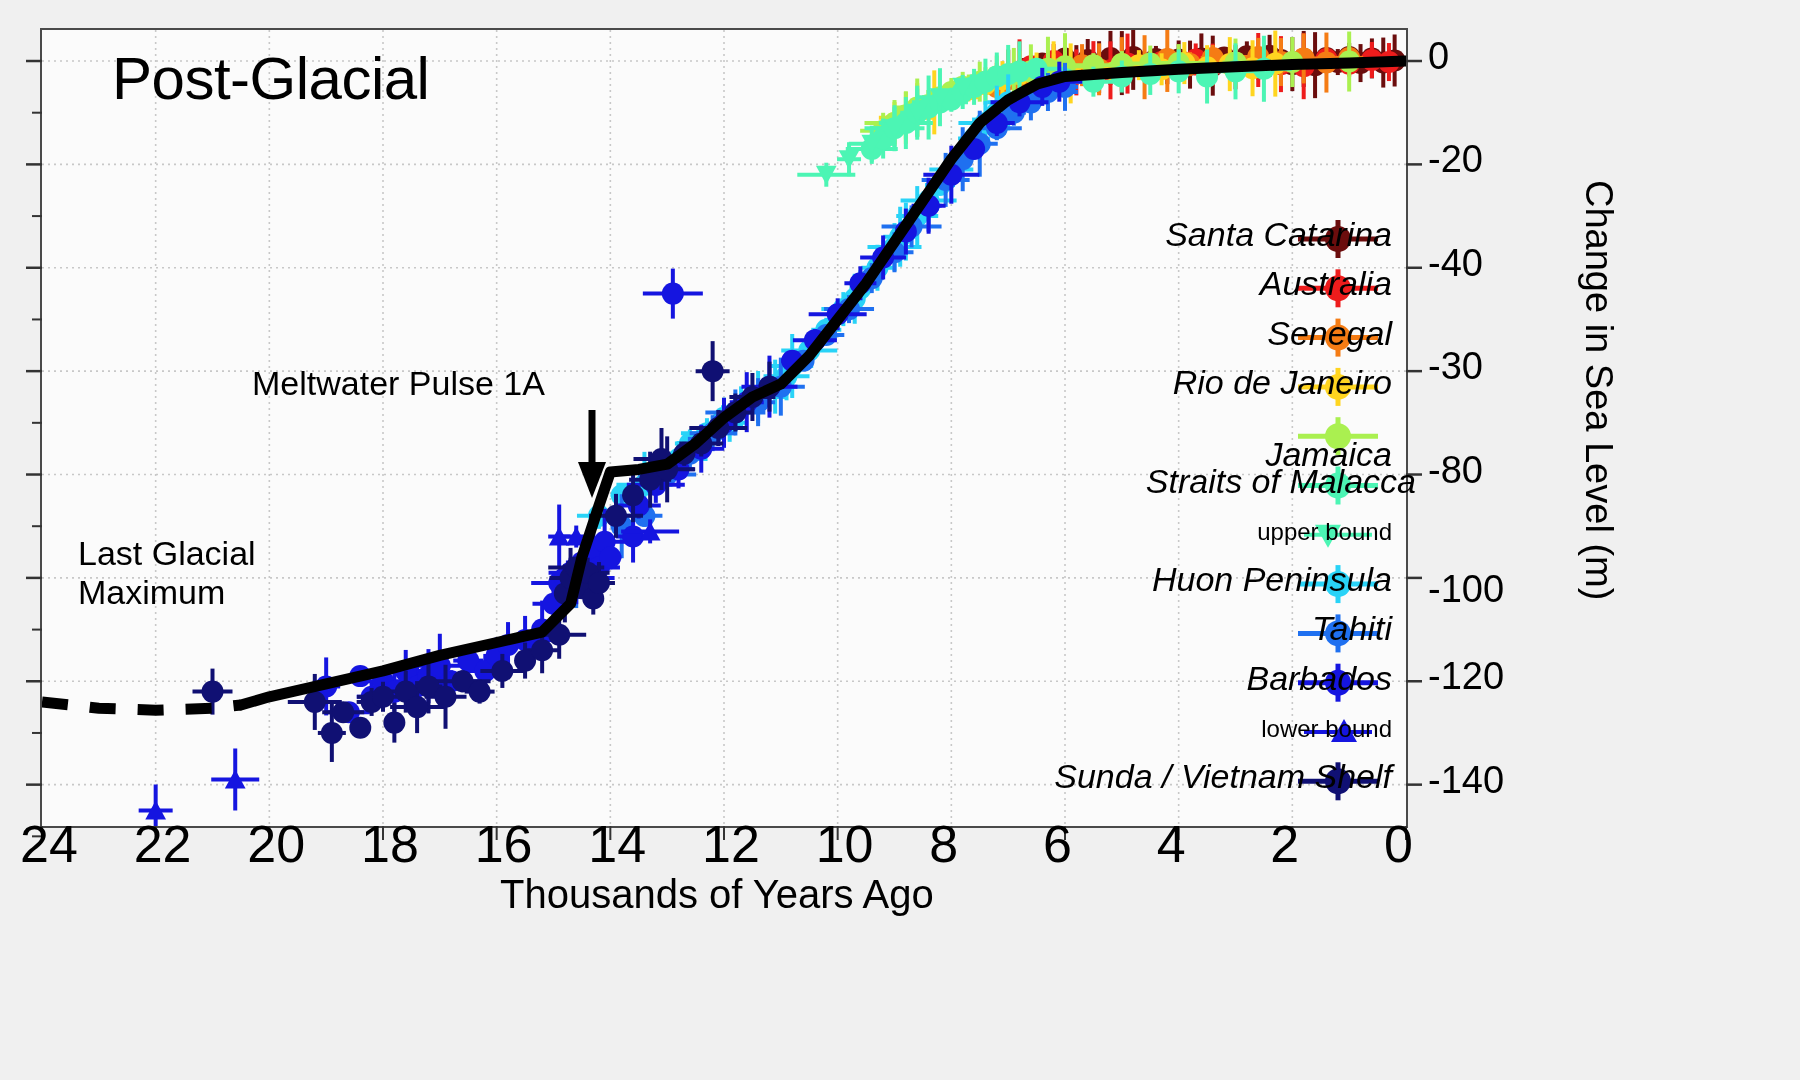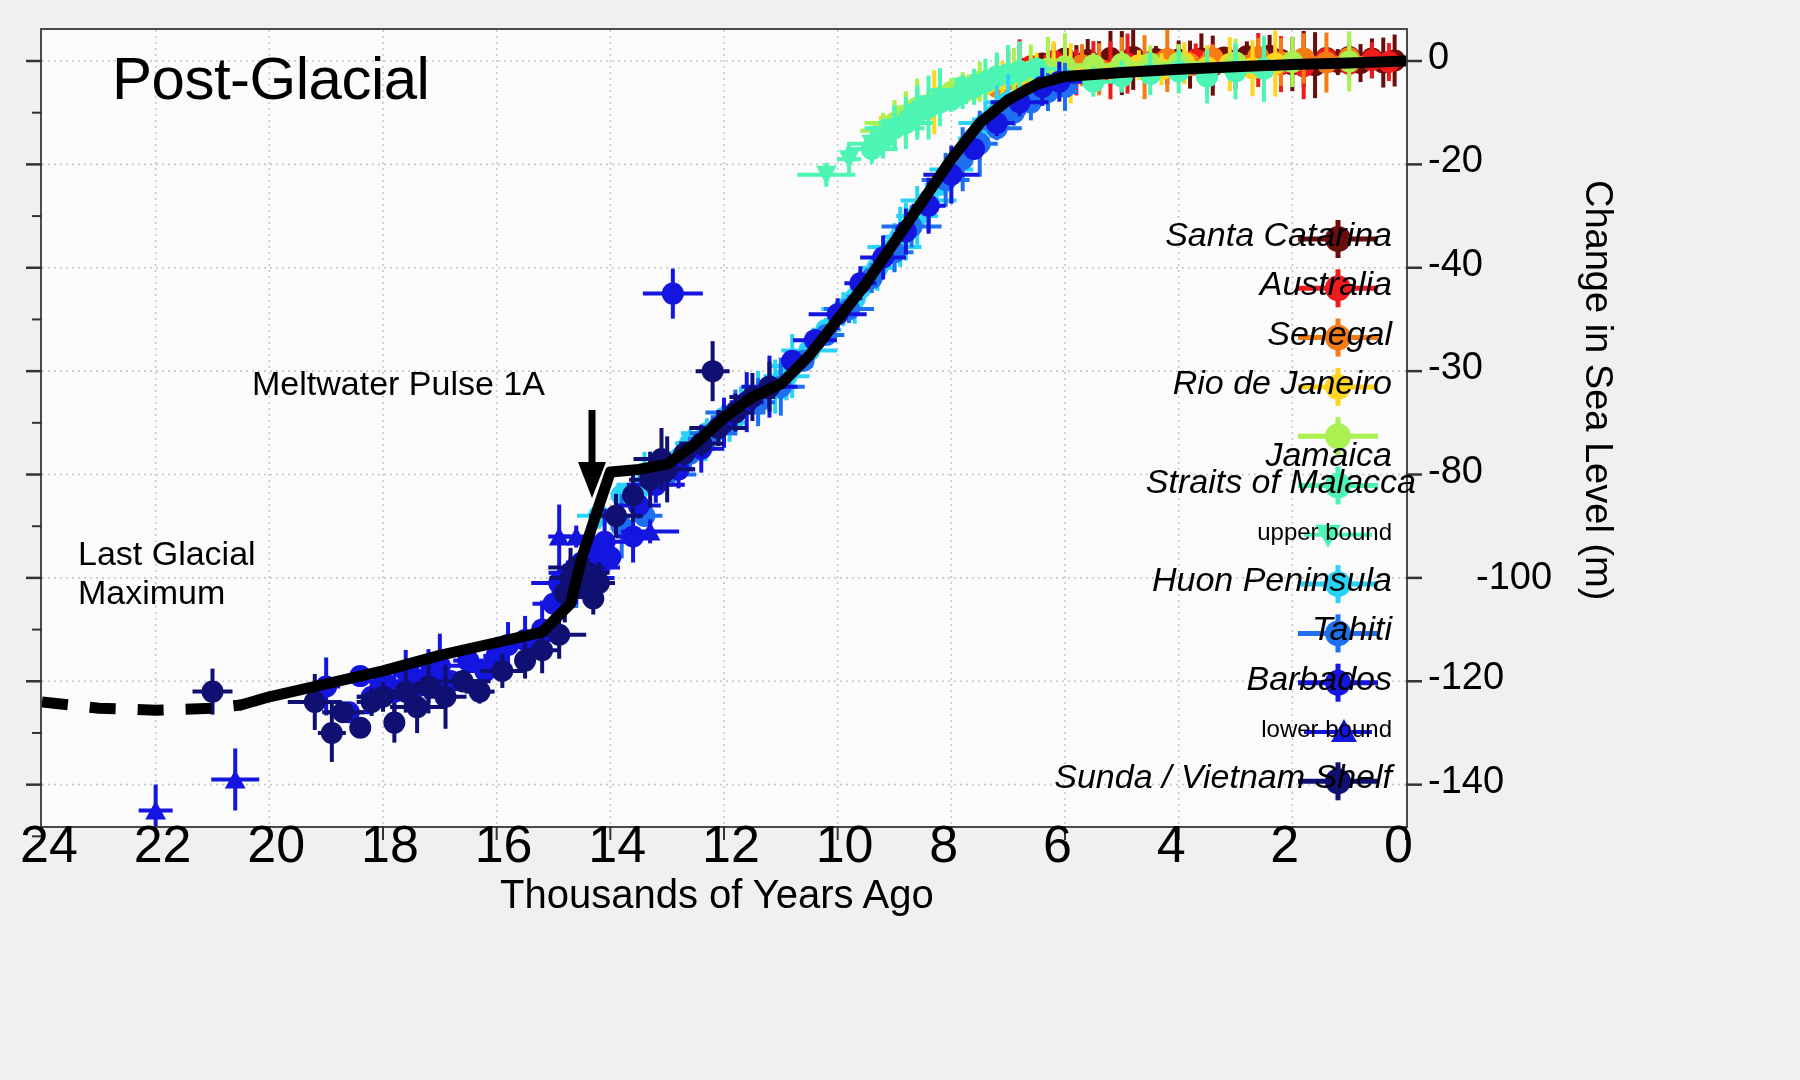--- a/index.html
+++ b/index.html
@@ -1117,21 +1117,21 @@
         <div class="txt xtick" style="left: 1156.67px;">4</div>
         <div class="txt xtick" style="left: 1270.33px;">2</div>
         <div class="txt xtick" style="left: 1384px;">0</div>
       </div>
     <div id="yticklabels">
         <div class="txt ytick" style="top: 35.013px;">0</div>
         <div class="txt ytick" style="top: 138.39px;">-20</div>
         <div class="txt ytick" style="top: 241.766px;">-40</div>
         <div class="txt ytick" style="top: 345.143px;">-30</div>
         <div class="txt ytick" style="top: 448.519px;">-80</div>
-        <div class="txt ytick" style="top: 555px; margin-left: 48px;">-100</div>
+        <div class="txt ytick" style="top: 568px;">-100</div>
         <div class="txt ytick" style="top: 655.273px;">-120</div>
         <div class="txt ytick" style="top: 758.649px;">-140</div>
       </div>
     <div id="legendtext">
         <div class="txt legend-label" style="right: 408px; left: auto; top: 215px;">Santa Catarina</div>
         <div class="txt legend-label" style="right: 408px; left: auto; top: 264.3px;">Australia</div>
         <div class="txt legend-label" style="right: 408px; left: auto; top: 313.6px;">Senegal</div>
         <div class="txt legend-label" style="right: 408px; left: auto; top: 362.9px;">Rio de Janeiro</div>
         <div class="txt legend-label" style="right: 408px; left: auto; top: 412.2px; margin-top: 23px;">Jamaica</div>
         <div class="txt legend-label" style="right: 384px; left: auto; top: 461.5px; margin-left: 45px;">Straits of Malacca</div>

